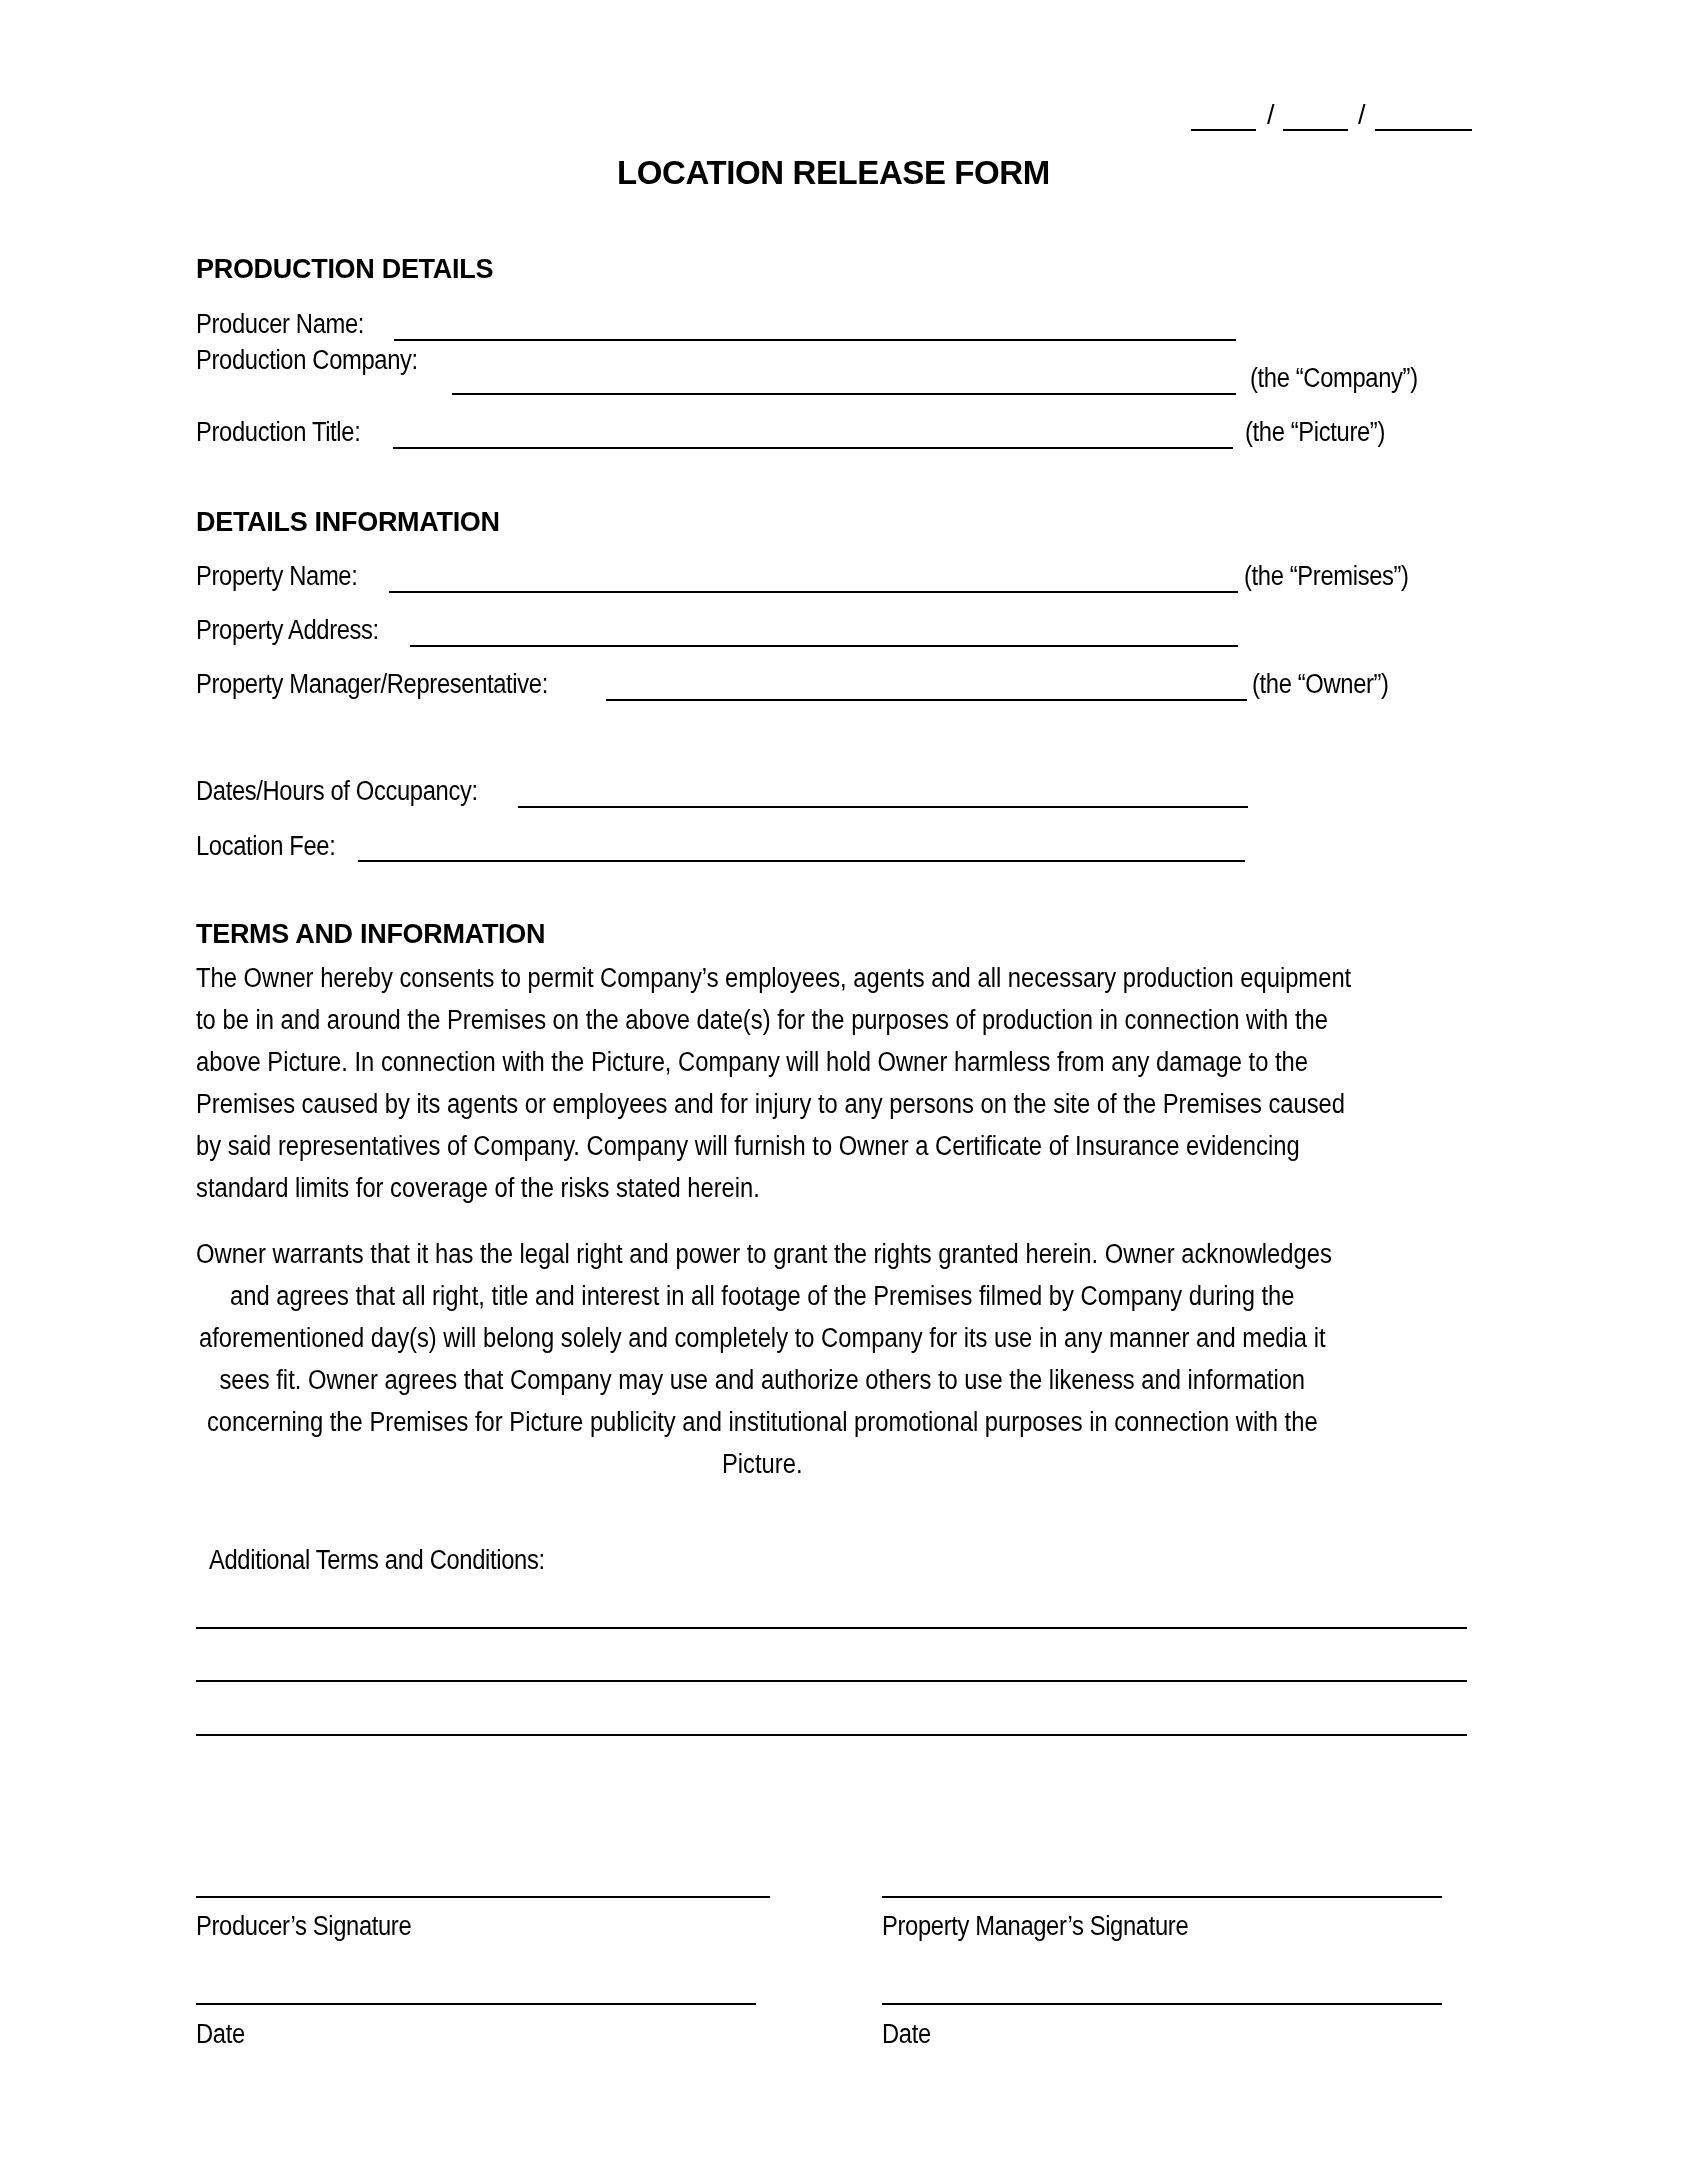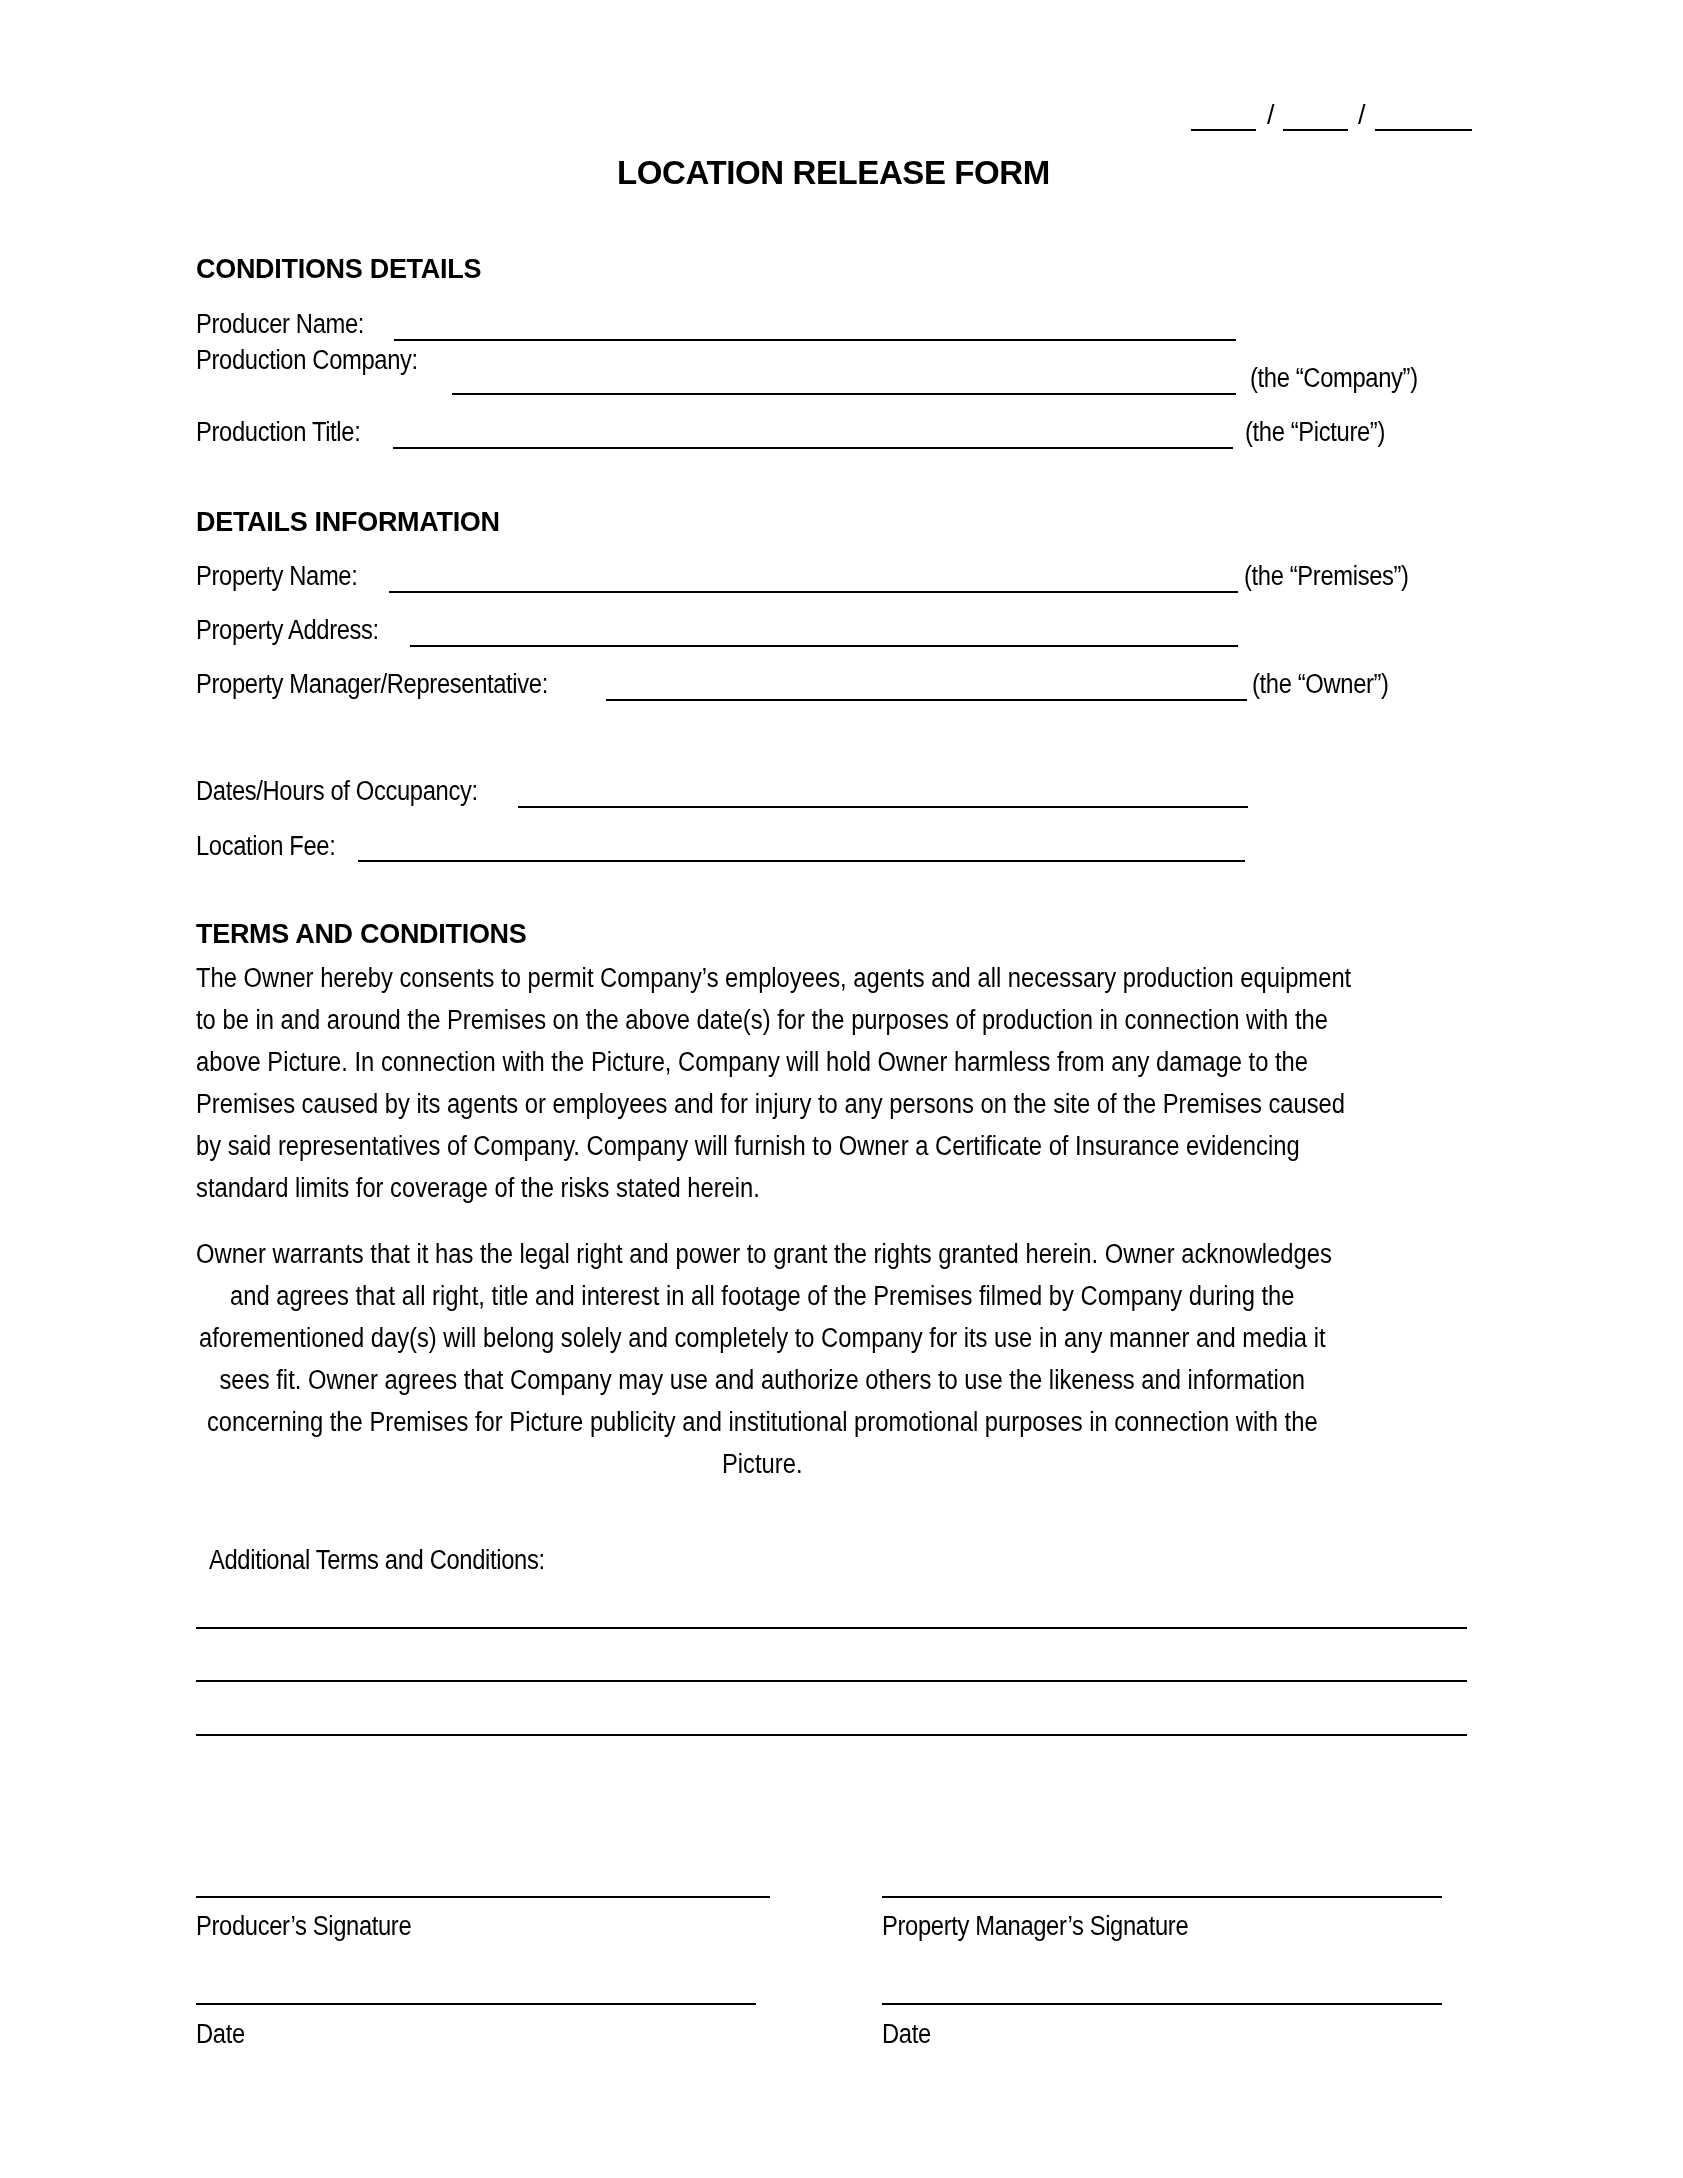--- a/index.html
+++ b/index.html
@@ -20,21 +20,21 @@
 <div>
   <div class="uline" style="left:1191px; top:129px; width:65px;"></div>
   <span class="abs txt" style="left:1267px; top:99px;">/</span>
   <div class="uline" style="left:1283px; top:129px; width:65px;"></div>
   <span class="abs txt" style="left:1358px; top:99px;">/</span>
   <div class="uline" style="left:1375px; top:129px; width:97px;"></div>
 </div>
 
 <div class="abs title" style="left:0; width:1667px; top:153px; text-align:center;">LOCATION RELEASE FORM</div>
 
-<div class="abs h" style="left:196px; top:253px;">CONDITIONS DETAILS</div>
+<div class="abs h" style="left:196px; top:253px;">PRODUCTION DETAILS</div>
 
 <div>
   <span class="abs txt" style="left:196px; top:308px;"><span class="cond">Producer Name:</span></span>
   <div class="uline" style="left:394px; top:339px; width:842px;"></div>
 </div>
 
 <div>
   <span class="abs txt" style="left:196px; top:344px;"><span class="cond">Production Company:</span></span>
   <div class="uline" style="left:452px; top:393px; width:784px;"></div>
   <span class="abs txt" style="left:1250px; top:362px;"><span class="cond">(the “Company”)</span></span>
@@ -68,21 +68,21 @@
 <div>
   <span class="abs txt" style="left:196px; top:775px;"><span class="cond">Dates/Hours of Occupancy:</span></span>
   <div class="uline" style="left:518px; top:806px; width:730px;"></div>
 </div>
 
 <div>
   <span class="abs txt" style="left:196px; top:830px;"><span class="cond">Location Fee:</span></span>
   <div class="uline" style="left:358px; top:860px; width:887px;"></div>
 </div>
 
-<div class="abs h" style="left:196px; top:918px;">TERMS AND CONDITIONS</div>
+<div class="abs h" style="left:196px; top:918px;">TERMS AND INFORMATION</div>
 
 <div class="abs para" style="left:196px; top:957px;">
   <span class="ln">The Owner hereby consents to permit Company’s employees, agents and all necessary production equipment</span>
   <span class="ln">to be in and around the Premises on the above date(s) for the purposes of production in connection with the</span>
   <span class="ln">above Picture. In connection with the Picture, Company will hold Owner harmless from any damage to the</span>
   <span class="ln">Premises caused by its agents or employees and for injury to any persons on the site of the Premises caused</span>
   <span class="ln">by said representatives of Company. Company will furnish to Owner a Certificate of Insurance evidencing</span>
   <span class="ln">standard limits for coverage of the risks stated herein.</span>
 </div>
 

